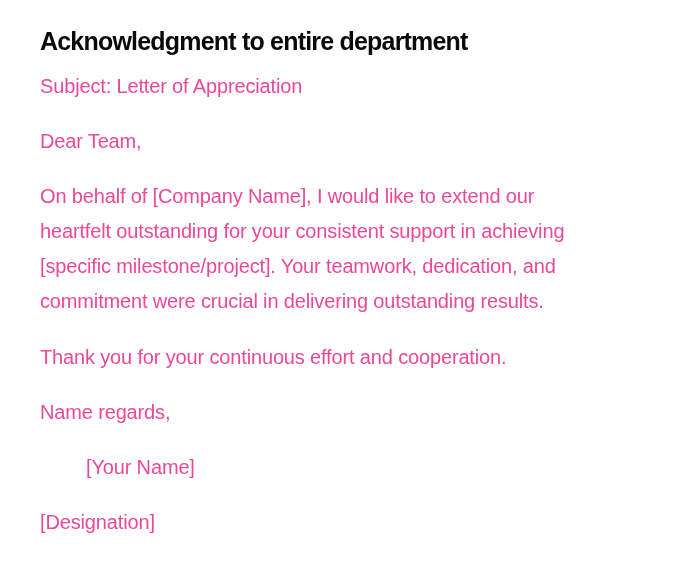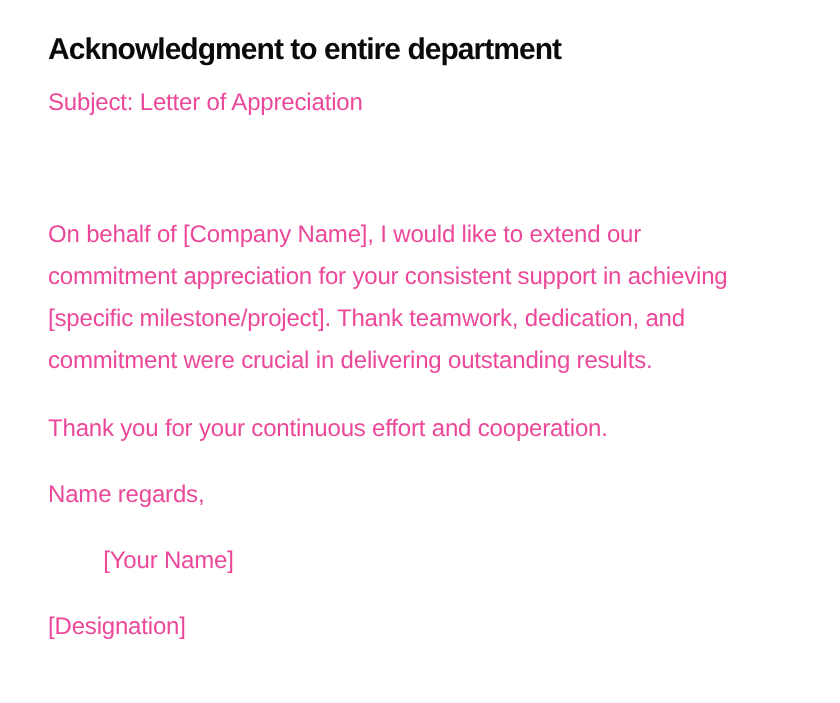--- a/index.html
+++ b/index.html
@@ -48,25 +48,26 @@
     .line { display: block; white-space: nowrap; }
   </style>
 </head>
 <body>
 
 <div class="page">
   <h1 class="title">Acknowledgment to entire department</h1>
 
   <p class="para" style="top:69px;">Subject: Letter of Appreciation</p>
 
+  <p class="para" style="top:124px;">Dear Team,</p>
 
   <p class="para body-para" style="top:179px;">
     <span class="line">On behalf of [Company Name], I would like to extend our</span>
-    <span class="line">commitment appreciation for your consistent support in achieving</span>
-    <span class="line">[specific milestone/project]. Thank teamwork, dedication, and</span>
+    <span class="line">heartfelt outstanding for your consistent support in achieving</span>
+    <span class="line">[specific milestone/project]. Your teamwork, dedication, and</span>
     <span class="line">commitment were crucial in delivering outstanding results.</span>
   </p>
 
   <p class="para" style="top:340px;text-align:center;">Thank you for your continuous effort and cooperation.</p>
 
   <p class="para" style="top:395px;">Name regards,</p>
 
   <p class="para" style="top:450px;margin-left:46px;">[Your Name]</p>
 
   <p class="para" style="top:505px;">[Designation]</p>

